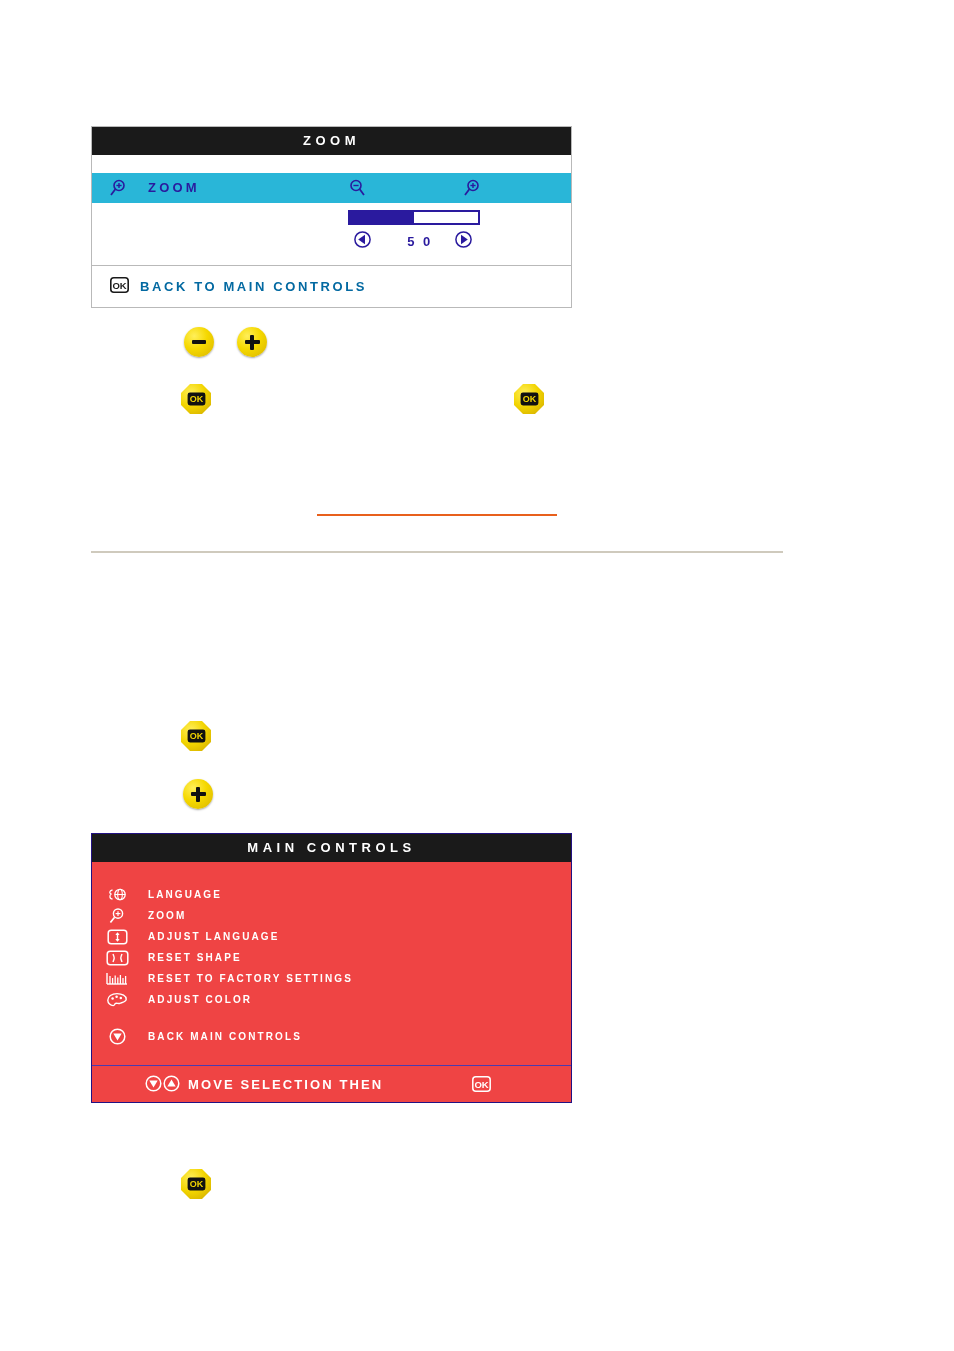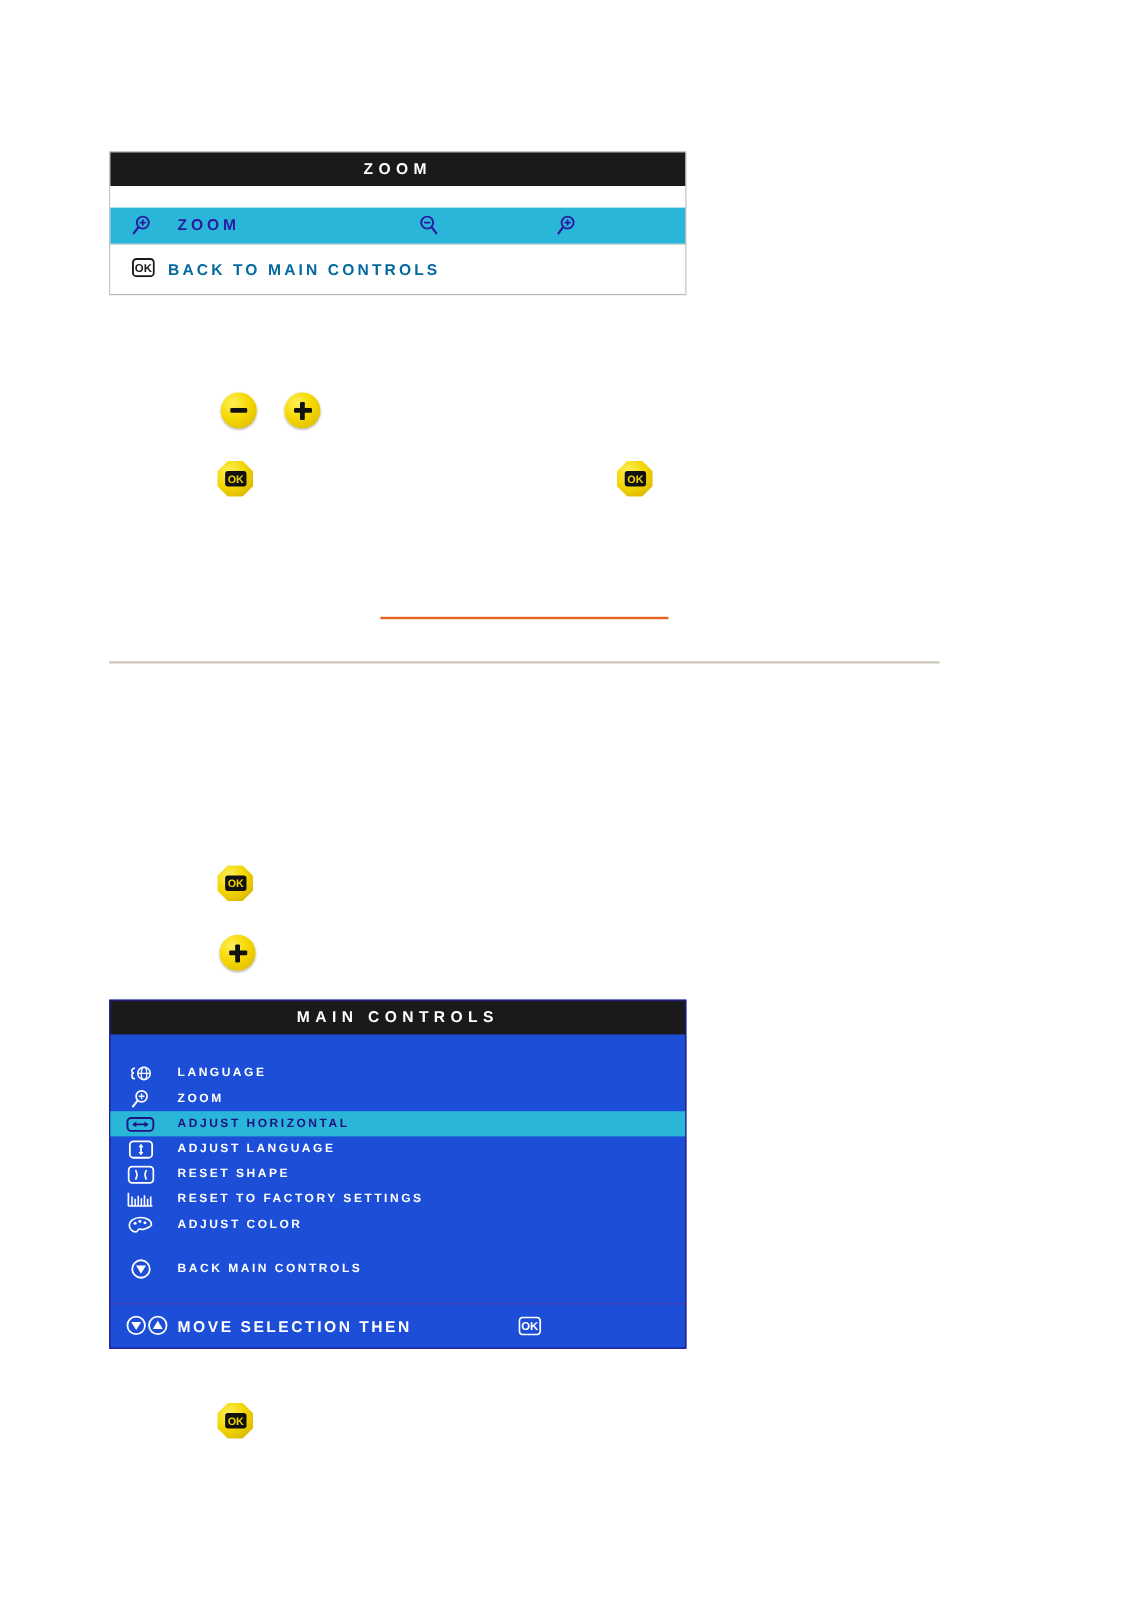--- a/index.html
+++ b/index.html
@@ -136,21 +136,21 @@
     color: #0369a1;
     font-size: 13px;
     font-weight: bold;
     letter-spacing: 2.6px;
   }
 
   
   #main-controls-panel {
     left: 91px;
     top: 833px;
-    background: #1d4ed8;
+    background: #ef4444;
     border: 1px solid #221183;
   }
   #main-controls-panel .osd-titlebar {
     letter-spacing: 4.5px;
   }
   .mc-body {
     padding-top: 22px;
     position: relative;
   }
   .mc-item {
@@ -191,20 +191,21 @@
   .mc-footer-gap {
     height: 18px;
   }
   .mc-footer-sep {
     height: 1px;
     background: #4a3bb0;
   }
   .mc-footer {
     height: 36px;
     position: relative;
+    margin-left: 40px;
   }
   .mc-footer .foot-icons {
     position: absolute;
     left: 13px;
     top: 9px;
     display: flex;
     gap: 1px;
   }
   .mc-footer .foot-label {
     position: absolute;
@@ -320,20 +321,38 @@
     <span class="mag-plus">
       <svg width="20" height="20" viewBox="0 0 20 20">
         <circle cx="11" cy="7.5" r="5" fill="none" stroke="#2a1a9e" stroke-width="1.6"></circle>
         <line x1="8.4" y1="7.5" x2="13.6" y2="7.5" stroke="#2a1a9e" stroke-width="1.4"></line>
         <line x1="11" y1="4.9" x2="11" y2="10.1" stroke="#2a1a9e" stroke-width="1.4"></line>
         <line x1="7.3" y1="11.3" x2="3" y2="17" stroke="#2a1a9e" stroke-width="1.8"></line>
       </svg>
     </span>
   </div>
 
+  <div class="zoom-slider-area">
+    <div class="slider-track">
+      <div class="slider-fill" id="zoom-slider-fill" style="width: 50%;"></div>
+    </div>
+    <span class="arrow-left-wrap">
+      <svg width="17" height="17" viewBox="0 0 17 17">
+        <circle cx="8.5" cy="8.5" r="7.6" fill="none" stroke="#2a1a9e" stroke-width="1.5"></circle>
+        <polygon points="11,3.8 11,13.2 4.2,8.5" fill="#2a1a9e"></polygon>
+      </svg>
+    </span>
+    <span class="slider-value">5 0</span>
+    <span class="arrow-right-wrap">
+      <svg width="17" height="17" viewBox="0 0 17 17">
+        <circle cx="8.5" cy="8.5" r="7.6" fill="none" stroke="#2a1a9e" stroke-width="1.5"></circle>
+        <polygon points="6,3.8 6,13.2 12.8,8.5" fill="#2a1a9e"></polygon>
+      </svg>
+    </span>
+  </div>
 
   <div class="osd-divider-gray"></div>
 
   <div class="back-row">
     <span class="ok-glyph">
       <svg width="19" height="16" viewBox="0 0 19 16">
         <rect x="0.8" y="0.8" width="17.4" height="14.4" rx="3" ry="3" fill="none" stroke="#1a1a1a" stroke-width="1.6"></rect>
         <text x="9.5" y="11.6" font-family="Liberation Sans, sans-serif" font-size="9.5" font-weight="bold" fill="#1a1a1a" text-anchor="middle">OK</text>
       </svg>
     </span>
@@ -409,31 +428,20 @@
         <svg width="20" height="18" viewBox="0 0 20 18">
           <circle cx="11" cy="6.6" r="4.6" fill="none" stroke="#ffffff" stroke-width="1.4"></circle>
           <line x1="8.6" y1="6.6" x2="13.4" y2="6.6" stroke="#ffffff" stroke-width="1.2"></line>
           <line x1="11" y1="4.2" x2="11" y2="9" stroke="#ffffff" stroke-width="1.2"></line>
           <line x1="7.6" y1="10.2" x2="3.4" y2="15.6" stroke="#ffffff" stroke-width="1.7"></line>
         </svg>
       </span>
       <span class="mc-label">ZOOM</span>
     </div>
 
-    <div class="mc-item selected">
-      <span class="mc-icon">
-        <svg width="24" height="16" viewBox="0 0 24 16">
-          <rect x="1.2" y="2.6" width="21.6" height="10.8" rx="3.2" ry="3.2" fill="none" stroke="#221183" stroke-width="1.6"></rect>
-          <line x1="6" y1="8" x2="18" y2="8" stroke="#221183" stroke-width="1.5"></line>
-          <polygon points="5.2,8 8.6,5.6 8.6,10.4" fill="#221183"></polygon>
-          <polygon points="18.8,8 15.4,5.6 15.4,10.4" fill="#221183"></polygon>
-        </svg>
-      </span>
-      <span class="mc-label">ADJUST HORIZONTAL</span>
-    </div>
 
     <div class="mc-item">
       <span class="mc-icon">
         <svg width="21" height="16" viewBox="0 0 21 16">
           <rect x="1.2" y="1.2" width="18.6" height="13.6" rx="3" ry="3" fill="none" stroke="#ffffff" stroke-width="1.5"></rect>
           <line x1="10.5" y1="4" x2="10.5" y2="12" stroke="#ffffff" stroke-width="1.4"></line>
           <polygon points="10.5,3.2 8.4,6 12.6,6" fill="#ffffff"></polygon>
           <polygon points="10.5,12.8 8.4,10 12.6,10" fill="#ffffff"></polygon>
         </svg>
       </span>

